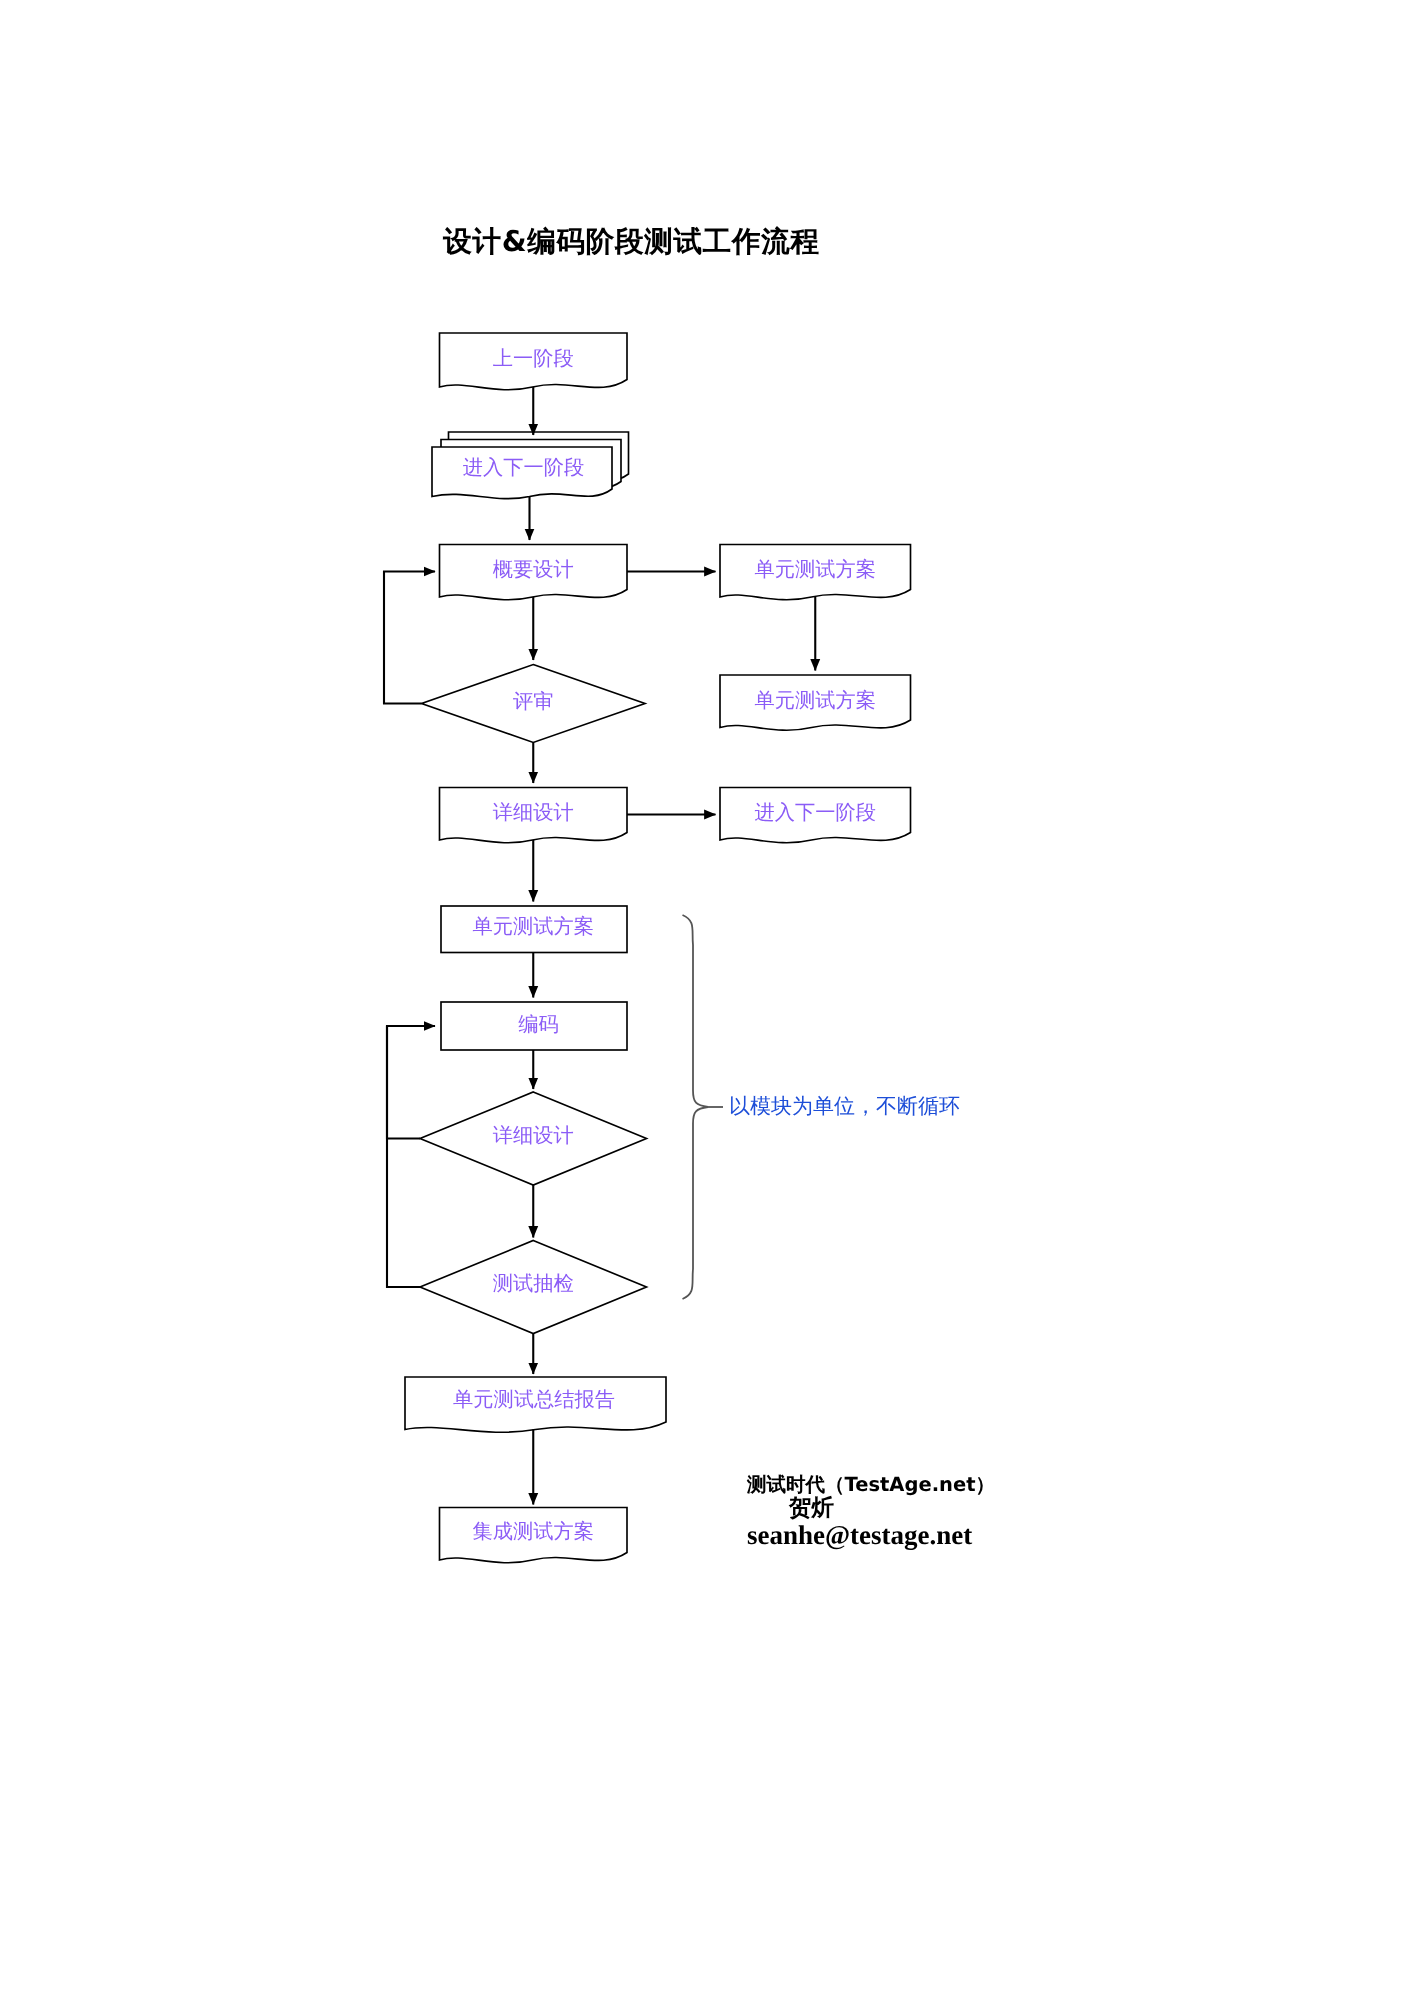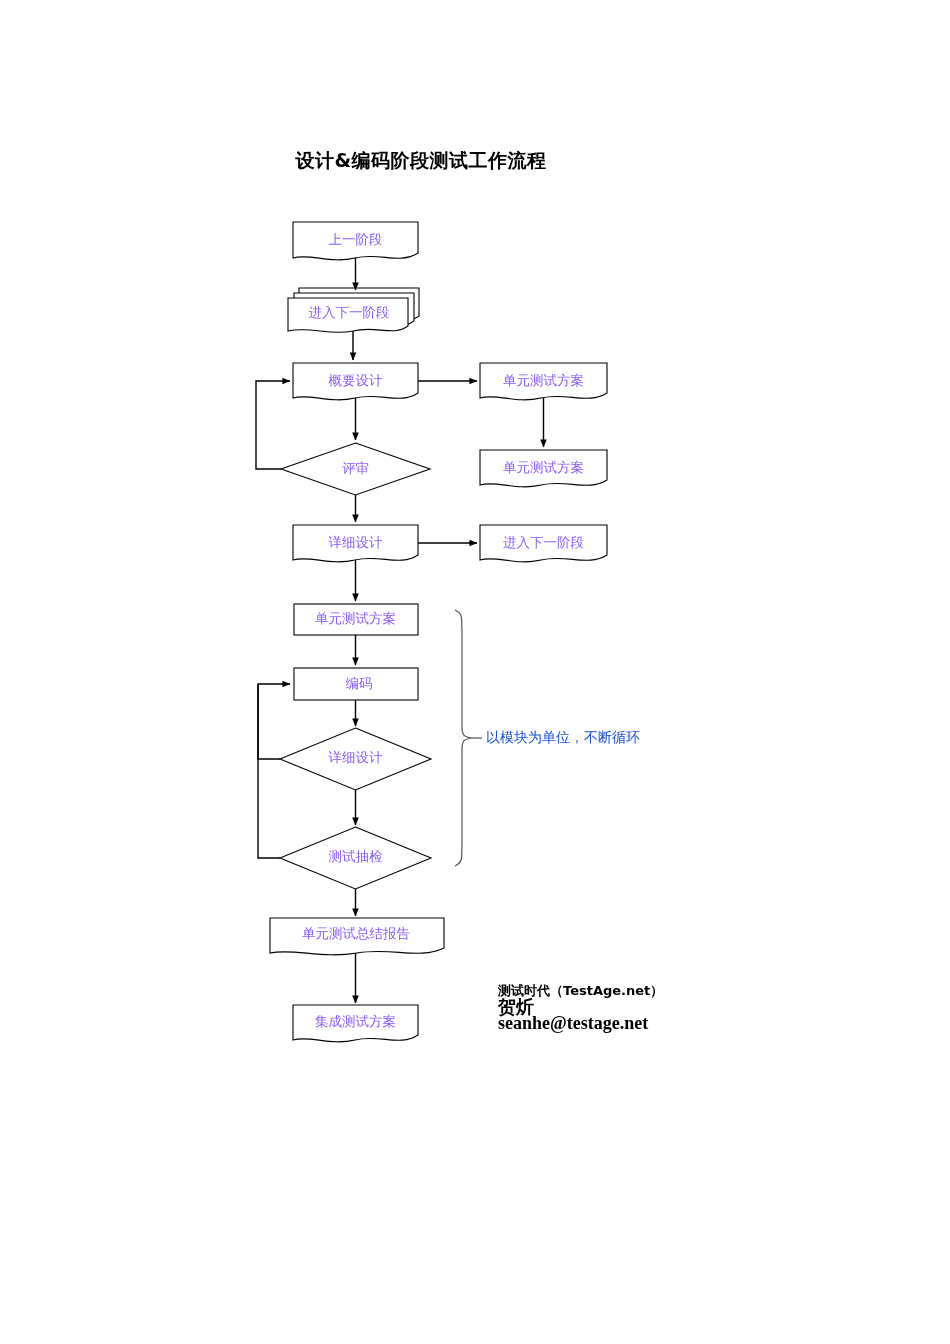--- a/index.html
+++ b/index.html
@@ -69,23 +69,24 @@
     line-height: 16px;
     white-space: nowrap;
   }
   #signature .sig-org {
     font-family: "DejaVu Sans", "Liberation Sans", sans-serif;
     font-weight: bold;
     font-size: 13px;
     text-align: right;
   }
   #signature .sig-name {
-    font-family: Liberation Serif, serif;
-    font-weight: bold;
-    font-size: 18px;
+    font-family: Liberation Mono, monospace;
+    font-weight: bold;
+    font-size: 15px;
+    margin-left: 28px;
   }
   #signature .sig-email {
     font-family: "Liberation Serif", "DejaVu Serif", serif;
     font-weight: bold;
     font-size: 18px;
   }
 </style>
 </head>
 <body>
 

